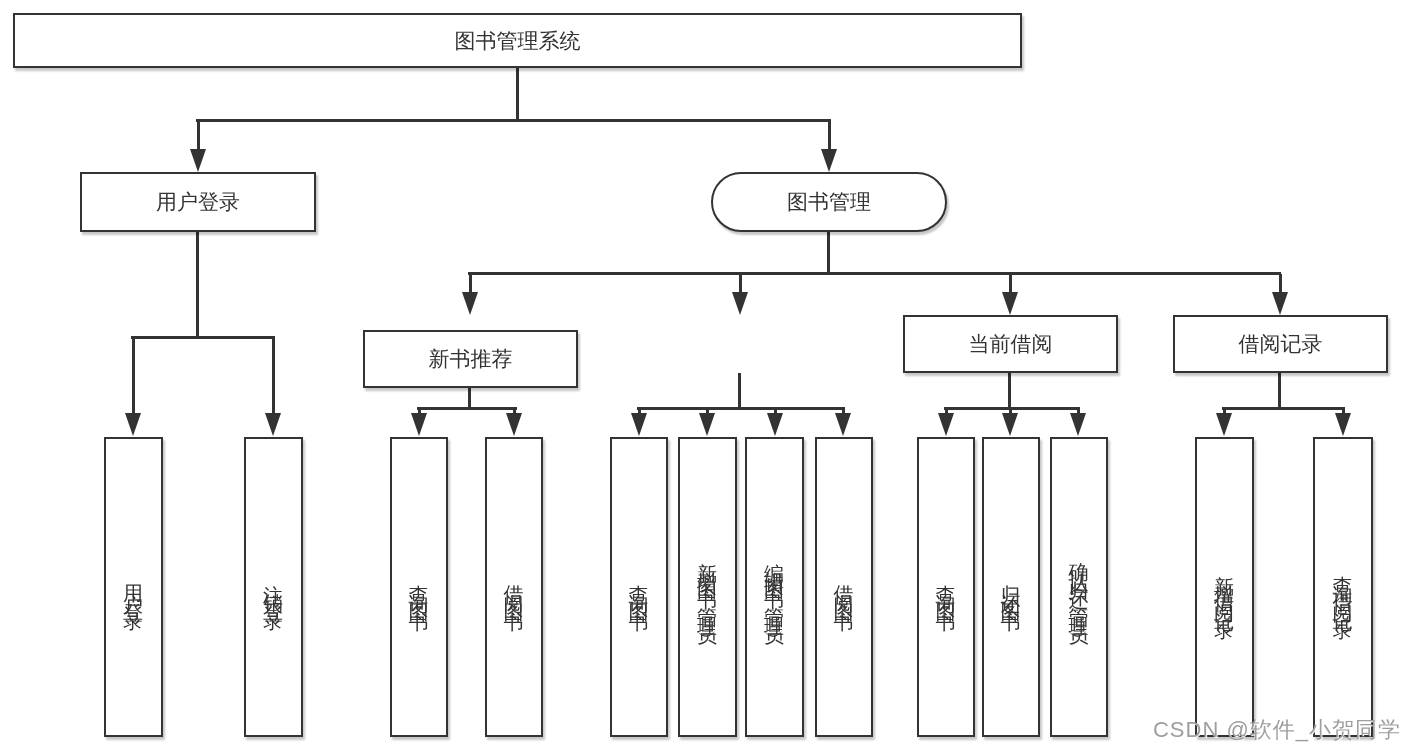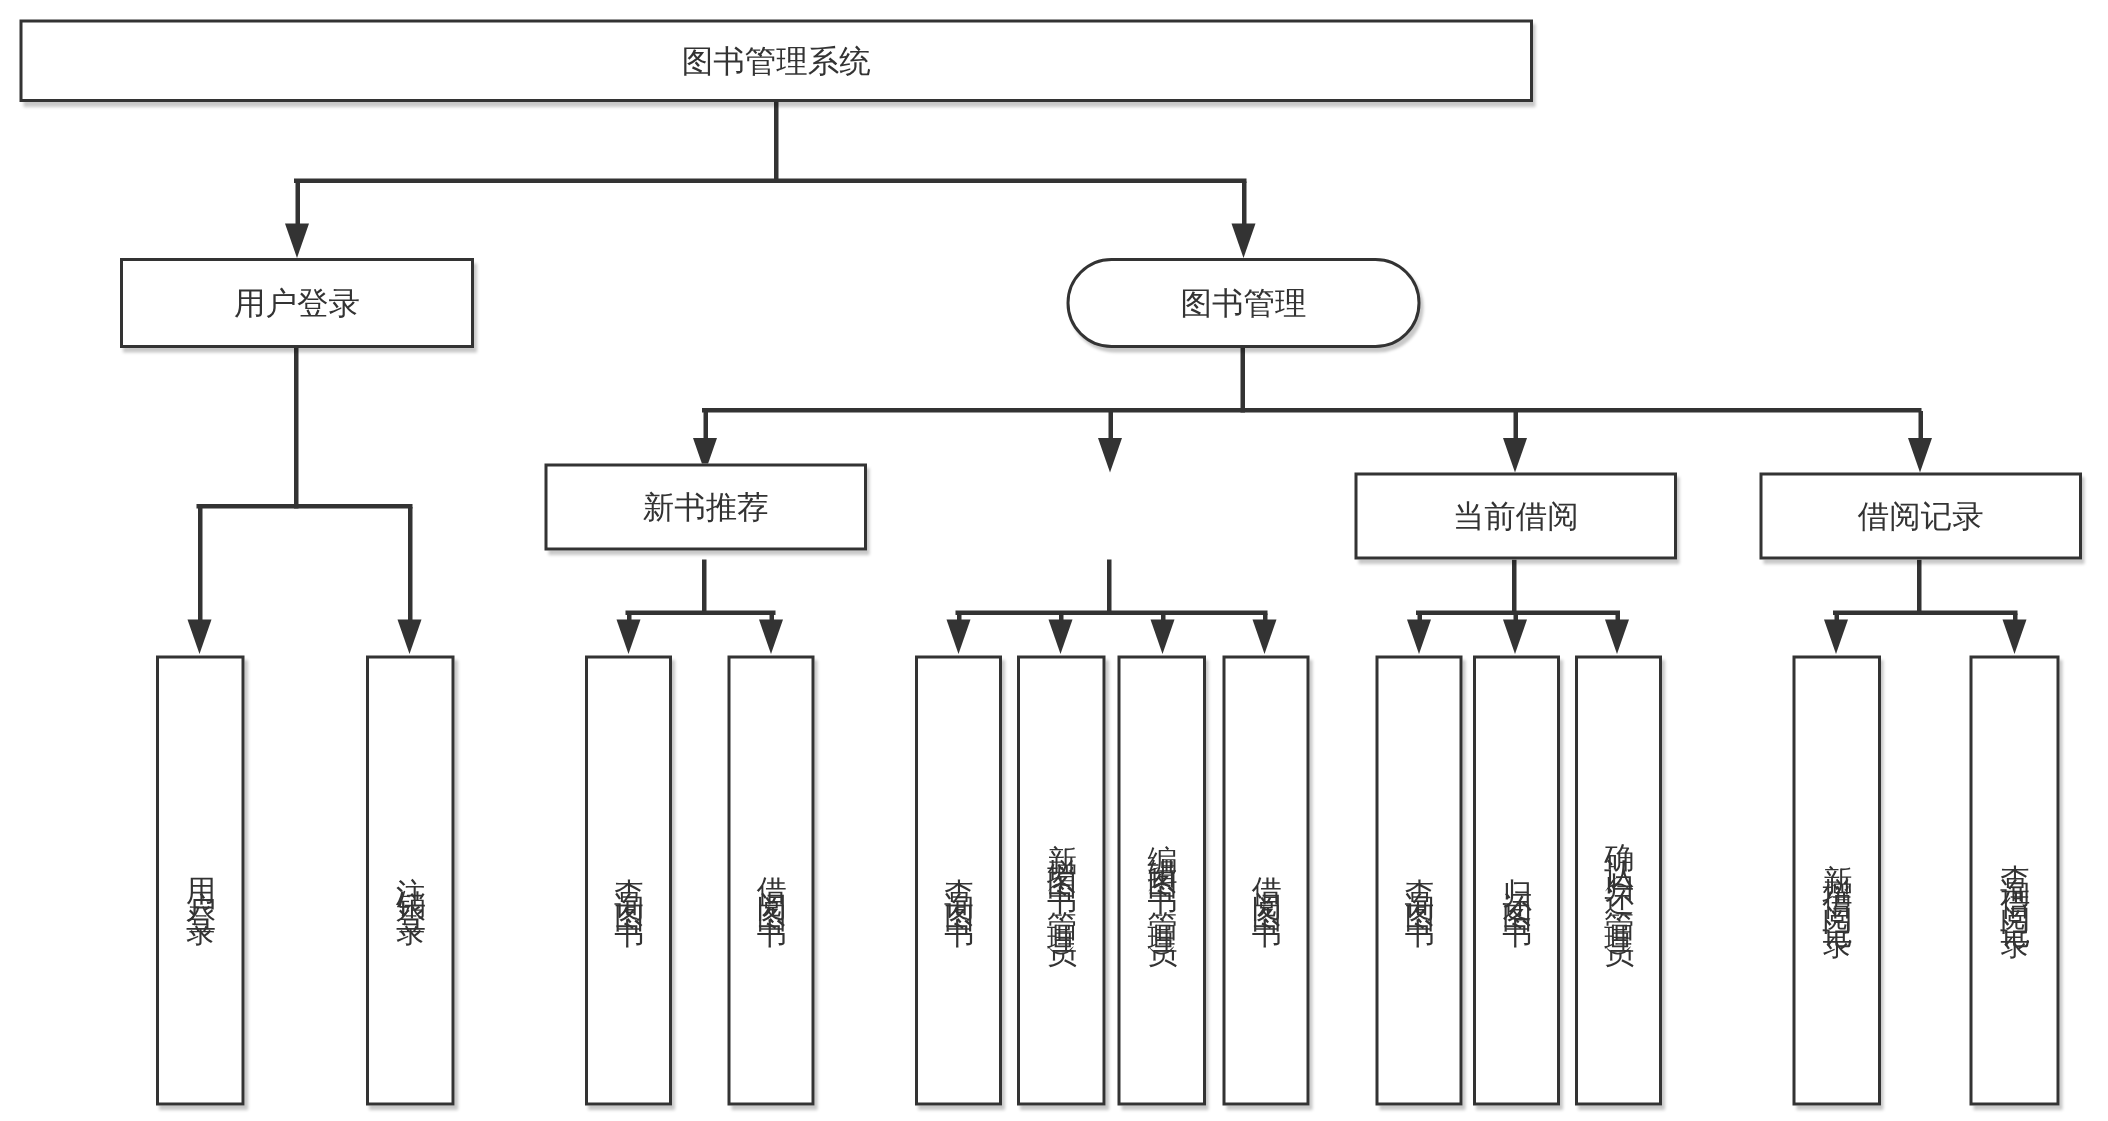--- a/index.html
+++ b/index.html
@@ -143,21 +143,21 @@
     </div>
   <div class="arrow" style="left:1001px; top:274px; height:41px;">
       <div class="shaft"></div>
       <div class="head"></div>
     </div>
   <div class="arrow" style="left:1271px; top:274px; height:41px;">
       <div class="shaft"></div>
       <div class="head"></div>
     </div>
 
-  <div class="hbox" style="left:363px; top:309px; width:215px; height:58px;">
+  <div class="hbox" style="left:363px; top:330px; width:215px; height:58px;">
     <span>新书推荐</span>
   </div>
   <div class="hbox" style="left:1173px; top:315px; width:215px; height:58px;">
     <span>借阅记录</span>
   </div>
   <div class="hbox" style="left:903px; top:315px; width:215px; height:58px;">
     <span>当前借阅</span>
   </div>
 
   <div class="vline" style="left:468px; top:373px; height:37px;"></div>
@@ -253,14 +253,15 @@
     <span class="vtext">确认归还（管理员）</span>
   </div>
 
   <div class="vbox" style="left:1195px; top:437px; width:59px; height:300px;">
     <span class="vtext">新增借阅记录</span>
   </div>
   <div class="vbox" style="left:1313px; top:437px; width:60px; height:300px;">
     <span class="vtext">查询借阅记录</span>
   </div>
 
+  <div class="watermark">CSDN @软件_小贺同学</div>
 
 </div>
 
 </body></html>

